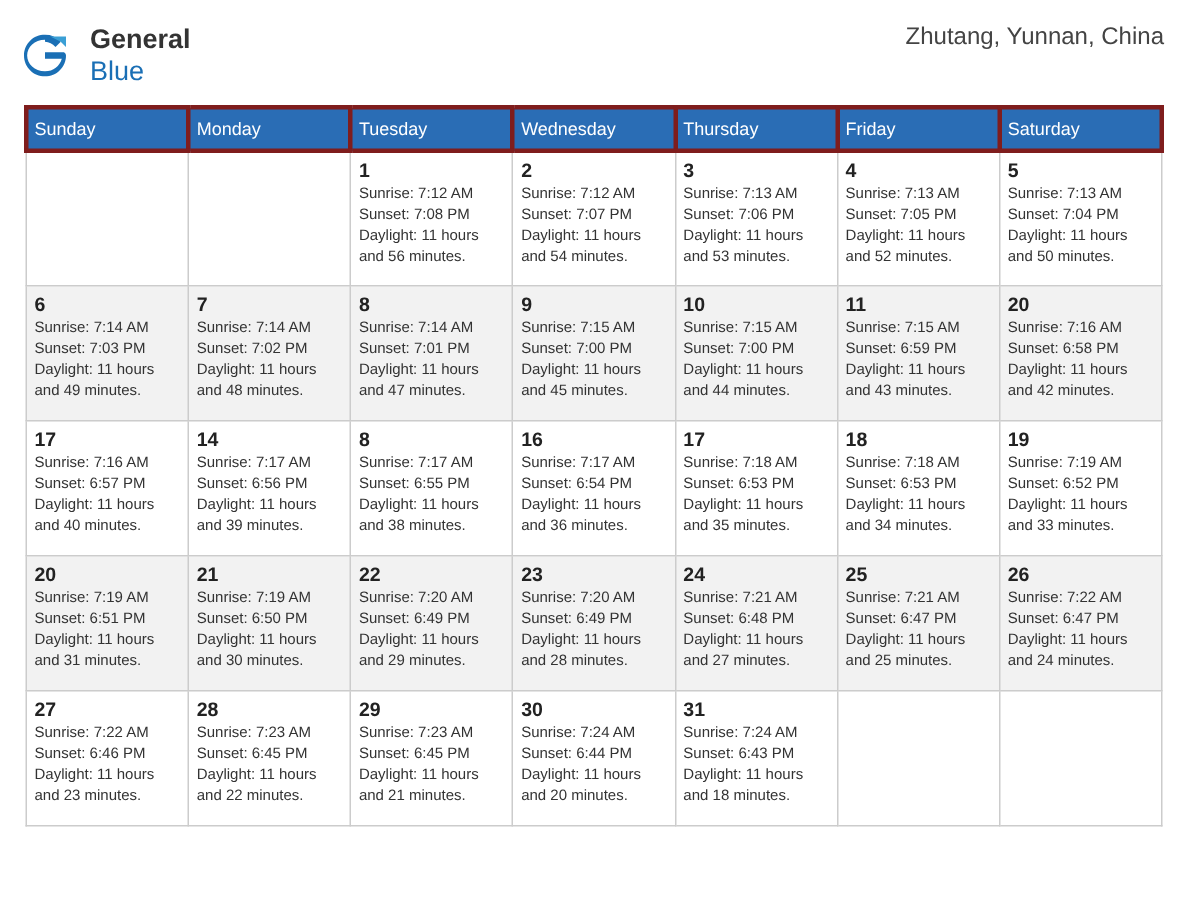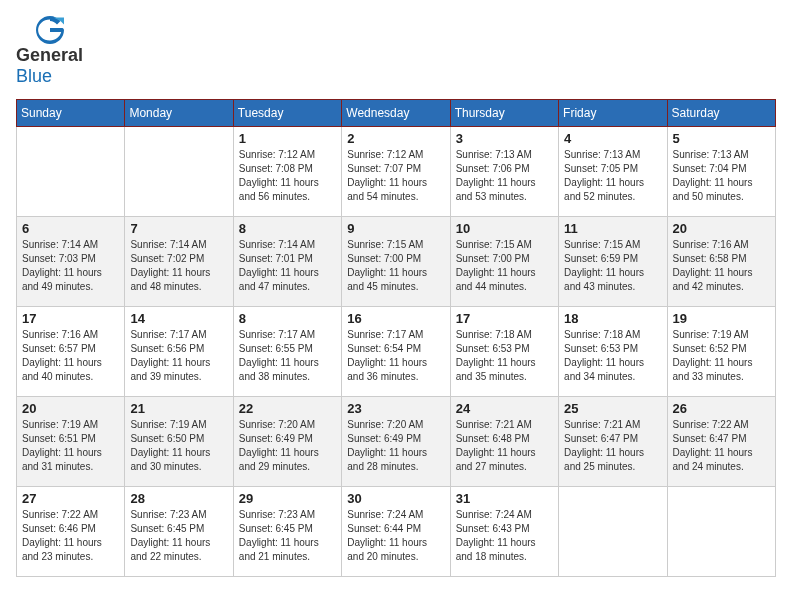--- a/index.html
+++ b/index.html
@@ -12,22 +12,21 @@
     }
     .header {
       display: flex;
       justify-content: space-between;
       align-items: flex-start;
       margin-bottom: 12px;
     }
     .logo {
       display: flex;
       align-items: center;
-      gap: 1px;
-      flex-direction: column;
+      gap: 16px;
     }
     .logo-text-general {
       font-size: 18px;
       font-weight: bold;
       color: #333;
     }
     .logo-text-blue {
       font-size: 18px;
       font-weight: normal;
       color: #1a6fb5;
@@ -53,21 +52,21 @@
       width: 100%;
       border-collapse: collapse;
       border: 1px solid #ccc;
     }
     .calendar th {
       background: #2a6db5;
       color: #fff;
       font-size: 12px;
       padding: 6px 4px;
       text-align: left;
-      border: 1px solid #7f1d1d;
+      border: 3px solid #7f1d1d;
       font-weight: normal;
     }
     .calendar td {
       vertical-align: top;
       border: 1px solid #ccc;
       padding: 4px 5px;
       width: 14.28%;
       font-size: 10px;
       color: #333;
       background: #fff;
@@ -101,20 +100,21 @@
     <svg class="logo-icon" viewBox="0 0 40 40" xmlns="http://www.w3.org/2000/svg">
       <path d="M20 5 C10 5 3 12 3 20 C3 28 10 35 20 35 C28 35 34 30 36 23 L20 23 L20 17 L38 17 C38 17 40 18 40 20 C40 31 31 40 20 40 C9 40 0 31 0 20 C0 9 9 0 20 0 C26 0 31 3 35 7 L30 12 C27 9 24 7 20 7 Z" fill="#1a6fb5"></path>
       <path d="M25 2 L40 2 L40 12 L35 7 Z" fill="#3a9fd5"></path>
     </svg>
     <div>
       <span class="logo-text-general">General</span><br>
       <span class="logo-text-blue">Blue</span>
     </div>
   </div>
   <div class="title-block">
+    <div class="location-title">Zhutang, Yunnan, China</div>
   </div>
 </div>
 
 <table class="calendar">
   <thead>
     <tr>
     <th>Sunday</th>
         <th>Monday</th>
         <th>Tuesday</th>
         <th>Wednesday</th>

